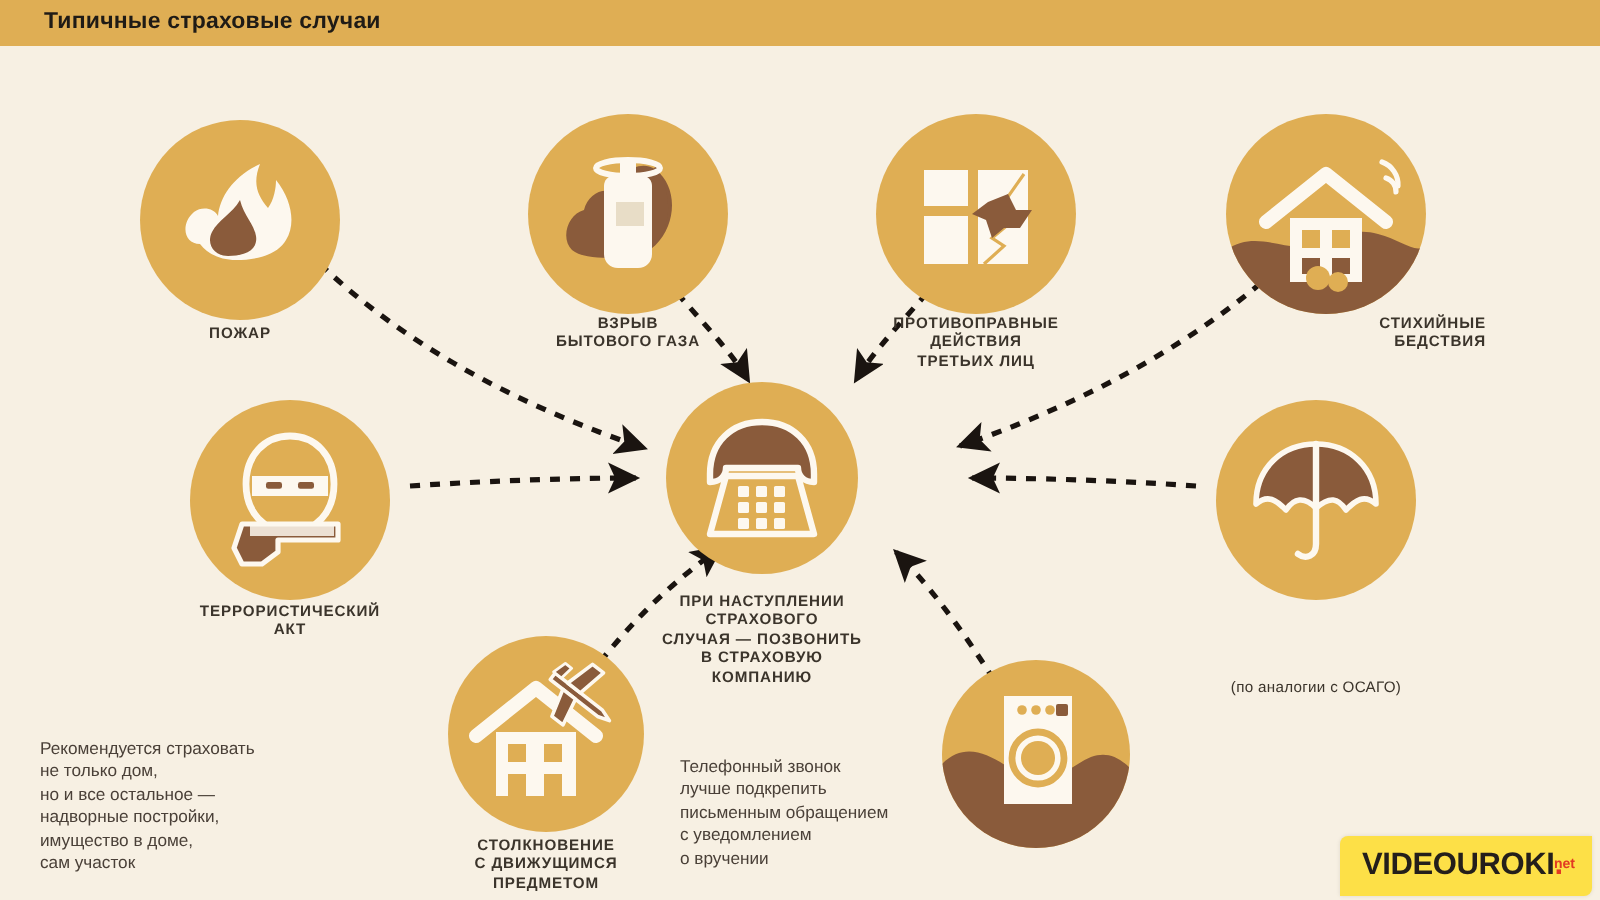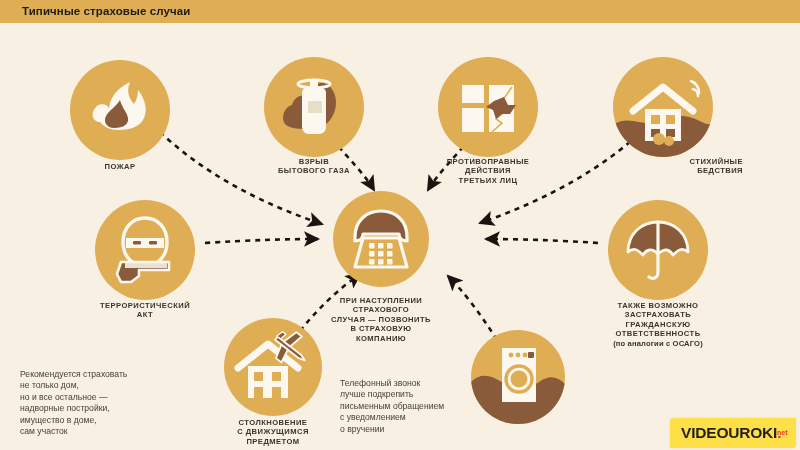--- a/index.html
+++ b/index.html
@@ -65,21 +65,21 @@
     font-weight: bold;
     color: #3b342b;
     letter-spacing: 0.45px;
     line-height: 9.4px;
     white-space: pre-line;
   }
   .node-label.mixed {
     letter-spacing: 0.15px;
   }
   .sub-note {
-    font-weight: bold;
+    font-weight: normal;
     letter-spacing: 0.1px;
   }
 
   
   .para {
     position: absolute;
     font-size: 8.6px;
     line-height: 11.4px;
     color: #4a4038;
     white-space: pre-line;
@@ -228,24 +228,20 @@
 АКТ</div>
   </div>
 
   <div class="node" style="left:608px; top:200px; width:100px; height:100px;">
     <div class="circle" style="width:100px; height:100px;">
       <svg width="100" height="100" viewBox="0 0 100 100">
         <path d="M20,52 C20,34 33,22 50,22 C67,22 80,34 80,52 C74,47 70,50 65,55 C61,49 57,48 50,54 C44,48 39,49 35,55 C30,50 26,47 20,52 Z" fill="#8a5b3b" stroke="#fdf8ef" stroke-width="2.8" stroke-linejoin="round"></path>
         <path d="M50,22 L50,72 C50,78 45,80 41,77" fill="none" stroke="#fdf8ef" stroke-width="3.2" stroke-linecap="round"></path>
       </svg>
     </div>
-    <div class="node-label" style="left:-38px; top:101px; width:176px;">ТАКЖЕ ВОЗМОЖНО
-ЗАСТРАХОВАТЬ
-ГРАЖДАНСКУЮ
-ОТВЕТСТВЕННОСТЬ</div>
     <div class="node-label mixed sub-note" style="left:-38px; top:139px; width:176px;">(по аналогии с ОСАГО)</div>
   </div>
 
   <div class="node" style="left:224px; top:318px; width:98px; height:98px;">
     <div class="circle" style="width:98px; height:98px;">
       <svg width="98" height="98" viewBox="0 0 98 98">
         <path d="M14,50 L44,26 L74,50" fill="none" stroke="#fdf8ef" stroke-width="7" stroke-linecap="round" stroke-linejoin="round"></path>
         <path d="M24,48 L64,48 L64,80 L24,80 Z" fill="#fdf8ef"></path>
         <rect x="30" y="54" width="9" height="9" fill="#dfae54"></rect>
         <rect x="48" y="54" width="9" height="9" fill="#dfae54"></rect>

